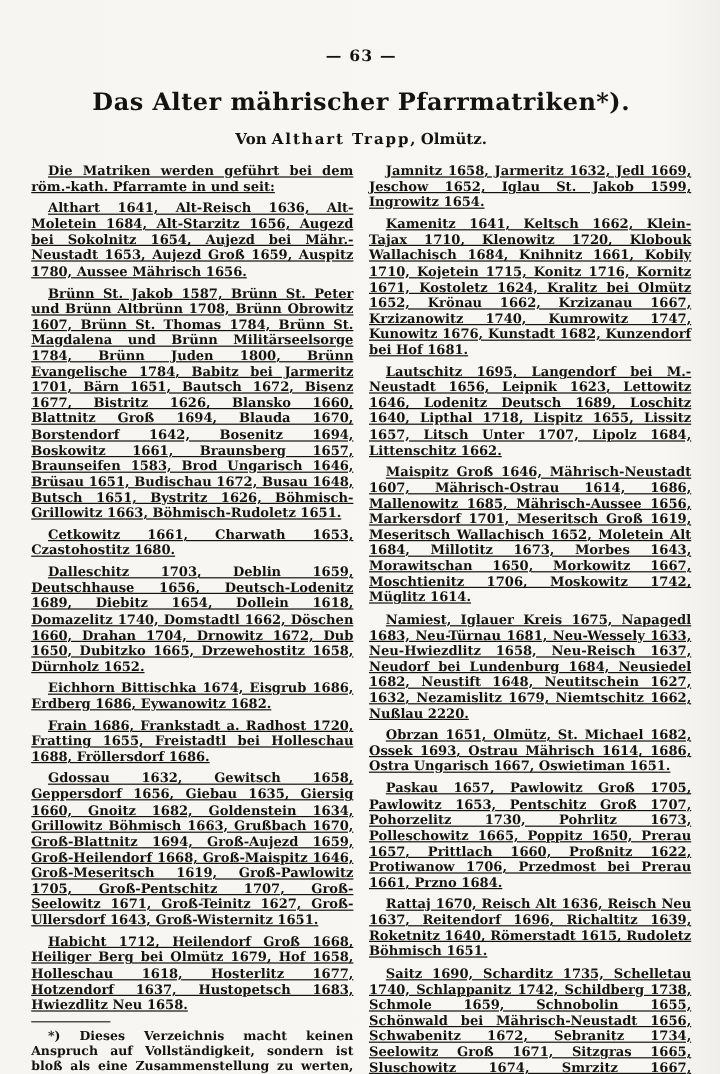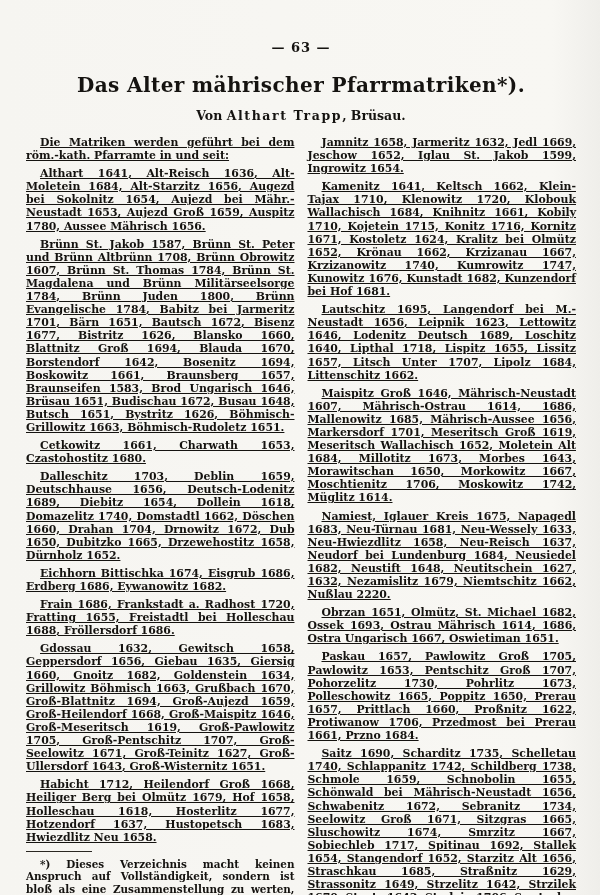--- a/index.html
+++ b/index.html
@@ -62,21 +62,21 @@
 </style>
 </head>
 <body>
 
 <div class="page">
 
   <div class="page-number">— 63 —</div>
 
   <h1 class="doc-title">Das Alter mährischer Pfarrmatriken*).</h1>
 
-  <div class="byline"><span>Von </span><span class="author-name">Althart Trapp</span><span>, Brüsau.</span></div>
+  <div class="byline"><span>Von </span><span class="author-name">Althart Trapp</span><span>, Olmütz.</span></div>
 
   <div class="columns">
 
     <div class="column">
       <div>
           <p class="para">Die Matriken werden geführt bei dem röm.-kath. Pfarramte in und seit:</p>
           <p class="para">Althart 1641, Alt-Reisch 1636, Alt-Moletein 1684, Alt-Starzitz 1656, Augezd bei Sokolnitz 1654, Aujezd bei Mähr.-Neustadt 1653, Aujezd Groß 1659, Auspitz 1780, Aussee Mährisch 1656.</p>
           <p class="para">Brünn St. Jakob 1587, Brünn St. Peter und Brünn Altbrünn 1708, Brünn Obrowitz 1607, Brünn St. Thomas 1784, Brünn St. Magdalena und Brünn Militärseelsorge 1784, Brünn Juden 1800, Brünn Evangelische 1784, Babitz bei Jarmeritz 1701, Bärn 1651, Bautsch 1672, Bisenz 1677, Bistritz 1626, Blansko 1660, Blattnitz Groß 1694, Blauda 1670, Borstendorf 1642, Bosenitz 1694, Boskowitz 1661, Braunsberg 1657, Braunseifen 1583, Brod Ungarisch 1646, Brüsau 1651, Budischau 1672, Busau 1648, Butsch 1651, Bystritz 1626, Böhmisch-Grillowitz 1663, Böhmisch-Rudoletz 1651.</p>
           <p class="para">Cetkowitz 1661, Charwath 1653, Czastohostitz 1680.</p>
           <p class="para">Dalleschitz 1703, Deblin 1659, Deutschhause 1656, Deutsch-Lodenitz 1689, Diebitz 1654, Dollein 1618, Domazelitz 1740, Domstadtl 1662, Döschen 1660, Drahan 1704, Drnowitz 1672, Dub 1650, Dubitzko 1665, Drzewehostitz 1658, Dürnholz 1652.</p>
@@ -91,18 +91,19 @@
 
     <div class="column">
       <div>
           <p class="para">Jamnitz 1658, Jarmeritz 1632, Jedl 1669, Jeschow 1652, Iglau St. Jakob 1599, Ingrowitz 1654.</p>
           <p class="para">Kamenitz 1641, Keltsch 1662, Klein-Tajax 1710, Klenowitz 1720, Klobouk Wallachisch 1684, Knihnitz 1661, Kobily 1710, Kojetein 1715, Konitz 1716, Kornitz 1671, Kostoletz 1624, Kralitz bei Olmütz 1652, Krönau 1662, Krzizanau 1667, Krzizanowitz 1740, Kumrowitz 1747, Kunowitz 1676, Kunstadt 1682, Kunzendorf bei Hof 1681.</p>
           <p class="para">Lautschitz 1695, Langendorf bei M.-Neustadt 1656, Leipnik 1623, Lettowitz 1646, Lodenitz Deutsch 1689, Loschitz 1640, Lipthal 1718, Lispitz 1655, Lissitz 1657, Litsch Unter 1707, Lipolz 1684, Littenschitz 1662.</p>
           <p class="para">Maispitz Groß 1646, Mährisch-Neustadt 1607, Mährisch-Ostrau 1614, 1686, Mallenowitz 1685, Mährisch-Aussee 1656, Markersdorf 1701, Meseritsch Groß 1619, Meseritsch Wallachisch 1652, Moletein Alt 1684, Millotitz 1673, Morbes 1643, Morawitschan 1650, Morkowitz 1667, Moschtienitz 1706, Moskowitz 1742, Müglitz 1614.</p>
           <p class="para">Namiest, Iglauer Kreis 1675, Napagedl 1683, Neu-Türnau 1681, Neu-Wessely 1633, Neu-Hwiezdlitz 1658, Neu-Reisch 1637, Neudorf bei Lundenburg 1684, Neusiedel 1682, Neustift 1648, Neutitschein 1627, 1632, Nezamislitz 1679, Niemtschitz 1662, Nußlau 2220.</p>
           <p class="para">Obrzan 1651, Olmütz, St. Michael 1682, Ossek 1693, Ostrau Mährisch 1614, 1686, Ostra Ungarisch 1667, Oswietiman 1651.</p>
           <p class="para">Paskau 1657, Pawlowitz Groß 1705, Pawlowitz 1653, Pentschitz Groß 1707, Pohorzelitz 1730, Pohrlitz 1673, Polleschowitz 1665, Poppitz 1650, Prerau 1657, Prittlach 1660, Proßnitz 1622, Protiwanow 1706, Przedmost bei Prerau 1661, Przno 1684.</p>
+          <p class="para">Rattaj 1670, Reisch Alt 1636, Reisch Neu 1637, Reitendorf 1696, Richaltitz 1639, Roketnitz 1640, Römerstadt 1615, Rudoletz Böhmisch 1651.</p>
           <p class="para">Saitz 1690, Scharditz 1735, Schelletau 1740, Schlappanitz 1742, Schildberg 1738, Schmole 1659, Schnobolin 1655, Schönwald bei Mährisch-Neustadt 1656, Schwabenitz 1672, Sebranitz 1734, Seelowitz Groß 1671, Sitzgras 1665, Sluschowitz 1674, Smrzitz 1667, Sobiechleb 1717, Spitinau 1692, Stallek 1654, Stangendorf 1652, Starzitz Alt 1656, Straschkau 1685, Straßnitz 1629, Strassonitz 1649, Strzelitz 1642, Strzilek 1670, Strutz 1643, Studein 1706, Swatoslau 1649, Swolla 1639.</p>
         </div>
     </div>
 
   </div>
 </div>
 
 </body></html>

